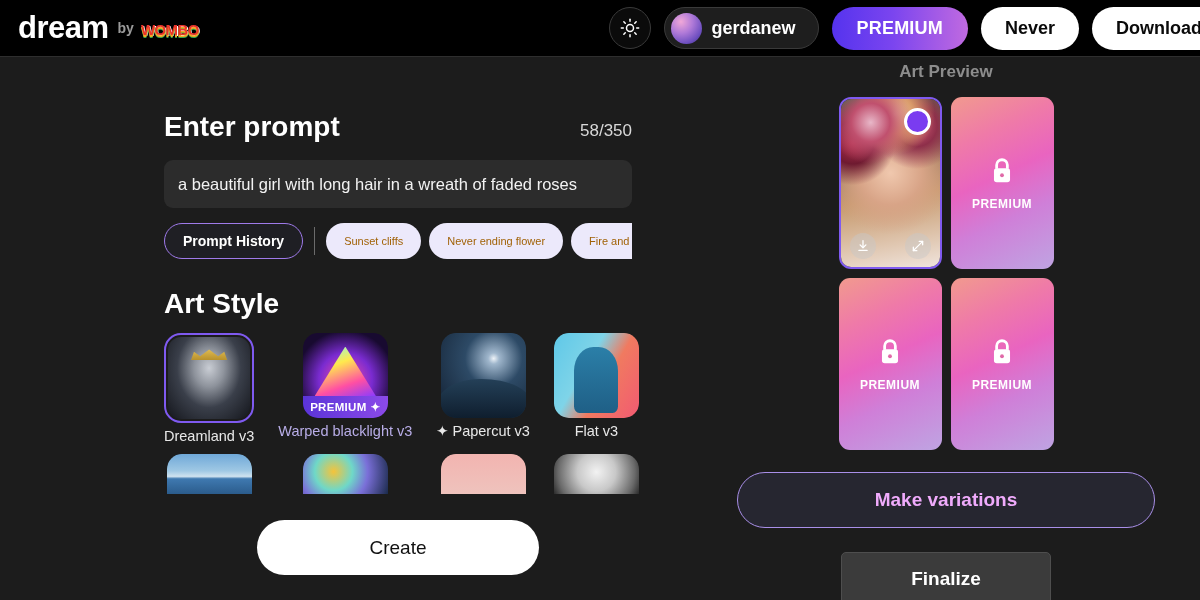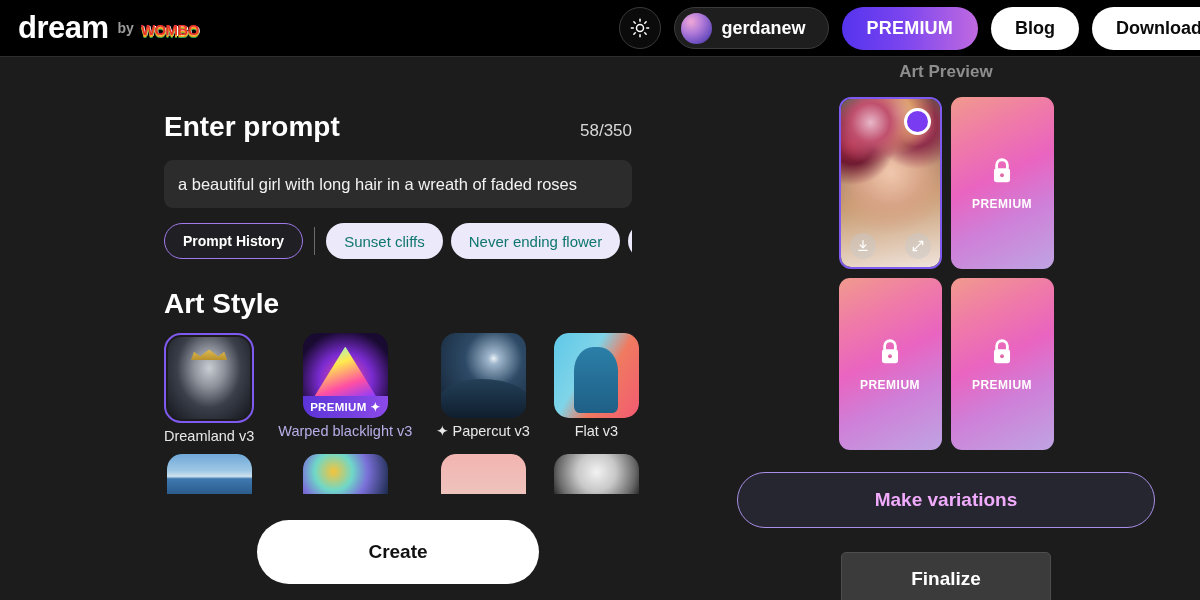--- a/index.html
+++ b/index.html
@@ -97,22 +97,22 @@
     color: #ffffff; font-size: 14px; font-weight: bold;
     display: flex; align-items: center; padding: 0 18px;
     cursor: pointer; flex: none;
   }
   .chip-sep {
     width: 1px; height: 28px; background: #6b6b6b;
     margin: 0 11px; flex: none;
   }
   .chip-suggest {
     height: 36px; border-radius: 18px;
-    background: #ece9fb; color: #0f766e;
-    font-size: 15px;
+    background: #ece9fb; color: #a16207;
+    font-size: 11px;
     display: flex; align-items: center; padding: 0 18px;
     margin-right: 8px; cursor: pointer; flex: none;
     white-space: nowrap;
   }
   .art-style-title { font-size: 28px; font-weight: bold; color: #ffffff; margin-top: 29px; }
 
   .style-grid {
     margin-top: 13px;
     display: grid;
     grid-template-columns: repeat(4, 1fr);
@@ -186,23 +186,23 @@
   .art-pink { background: linear-gradient(#f2b4b0, #efc3bd); }
   .art-mono { background: radial-gradient(circle at 50% 45%, #f2f2f2 0%, #c8c8c8 40%, #6a6a6a 80%, #2a2a2a 100%); }
   .thumb-half { height: 40px; border-radius: 13px 13px 0 0; }
 
   .create-wrap {
     position: absolute; left: 164px; top: 520px;
     width: 468px; display: flex; justify-content: center;
     background: #1c1c1c; padding-top: 0;
   }
   .btn-create {
-    width: 282px; height: 64px; border-radius: 34px;
+    width: 282px; height: 55px; border-radius: 34px;
     background: #ffffff; color: #111111;
-    font-size: 19px; font-weight: bold;
+    font-size: 19px; font-weight: normal;
     display: flex; align-items: center; justify-content: center;
     cursor: pointer;
   }
   .create-fade {
     position: absolute; left: 140px; top: 500px; width: 520px; height: 100px;
     background: #1c1c1c;
   }
 
   
   .right-panel { position: absolute; left: 736px; top: 57px; width: 420px; }
@@ -301,21 +301,21 @@
           </g>
         </svg>
       </div>
 
       <div class="user-chip">
         <div class="avatar"></div>
         <span class="user-name">gerdanew</span>
       </div>
 
       <div class="btn-premium">PREMIUM</div>
-      <div class="btn-white">Blog</div>
+      <div class="btn-white">Never</div>
       <div class="btn-white btn-download-clip">Download</div>
     </div>
   </div>
 
   <div class="left-col">
 
     <div class="row-title">
       <span class="h-title">Enter prompt</span>
       <span class="counter">58/350</span>
     </div>

